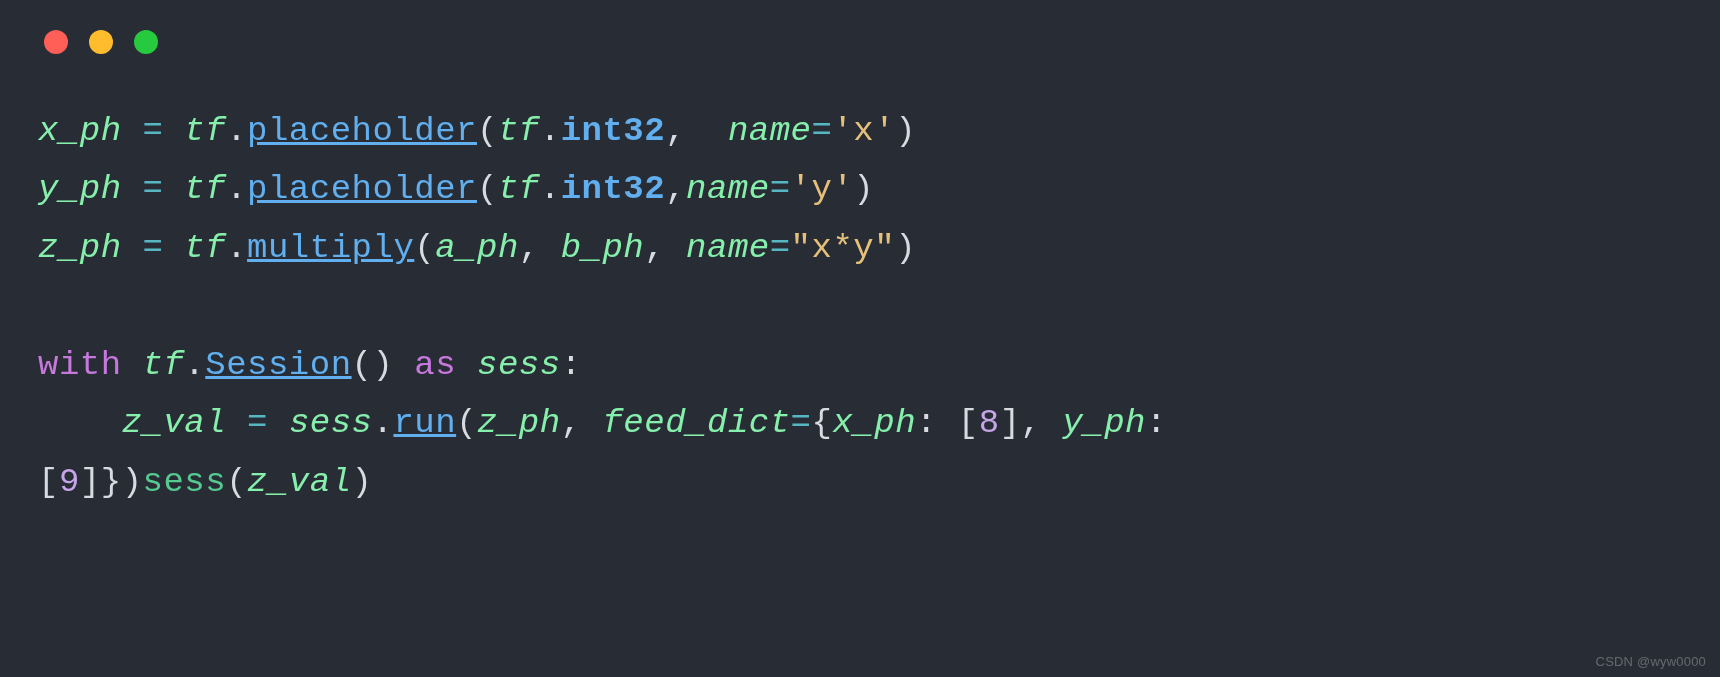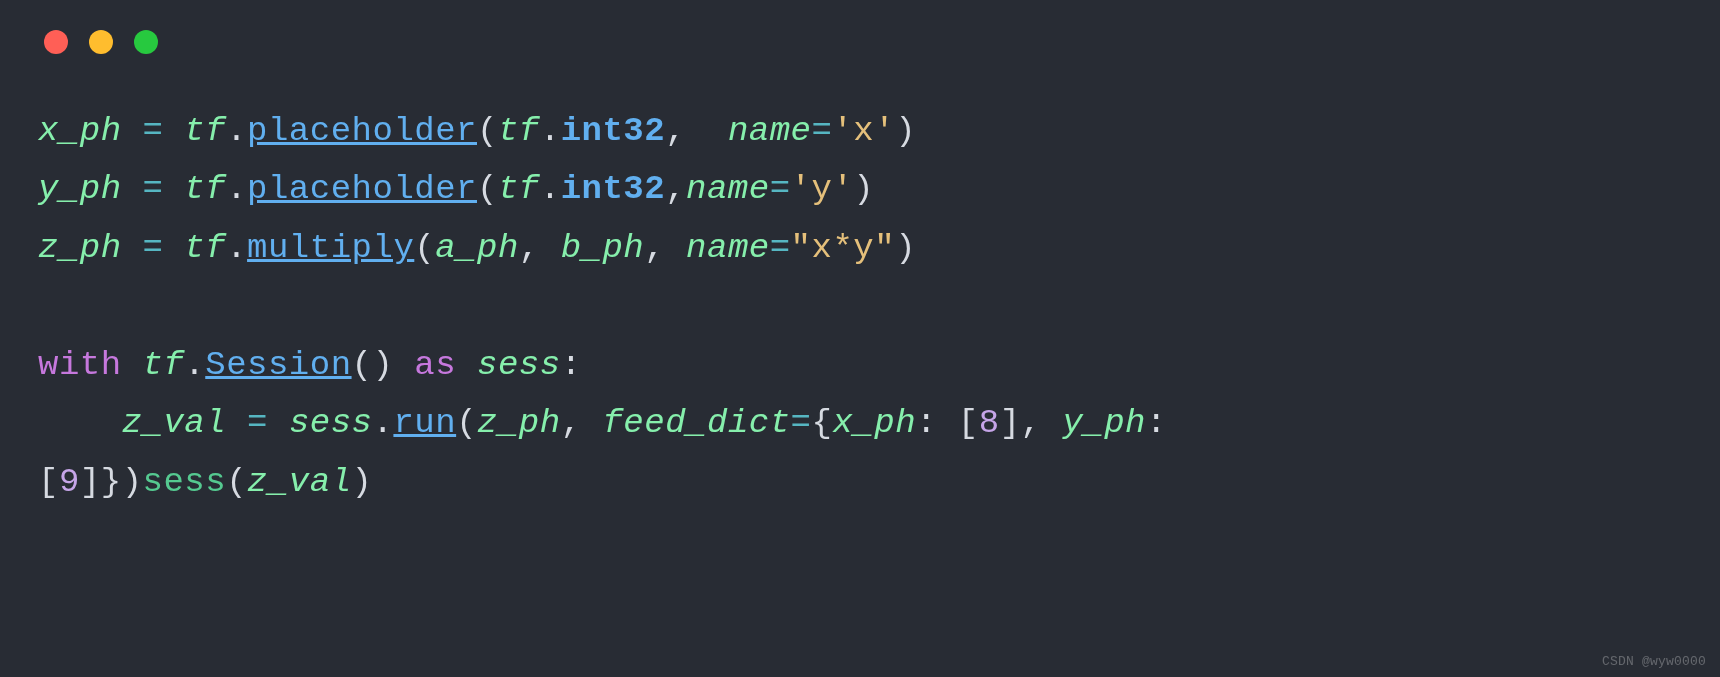--- a/index.html
+++ b/index.html
@@ -46,21 +46,21 @@
   .tok-type  { color: #61afef; font-weight: bold; }
   .tok-kw    { color: #c678dd; }
   .tok-str   { color: #e5c07b; }
   .tok-num   { color: #c6a5e8; }
   .tok-print { color: #55c990; }
 
   .watermark {
     position: absolute;
     right: 14px;
     bottom: 8px;
-    font-family: Liberation Mono, monospace;
+    font-family: Liberation Sans, sans-serif;
     font-size: 13px;
     color: rgba(255,255,255,0.28);
     letter-spacing: 0.2px;
     text-align: center;
   }
 </style>
 </head>
 <body>
 
 <div class="window">

